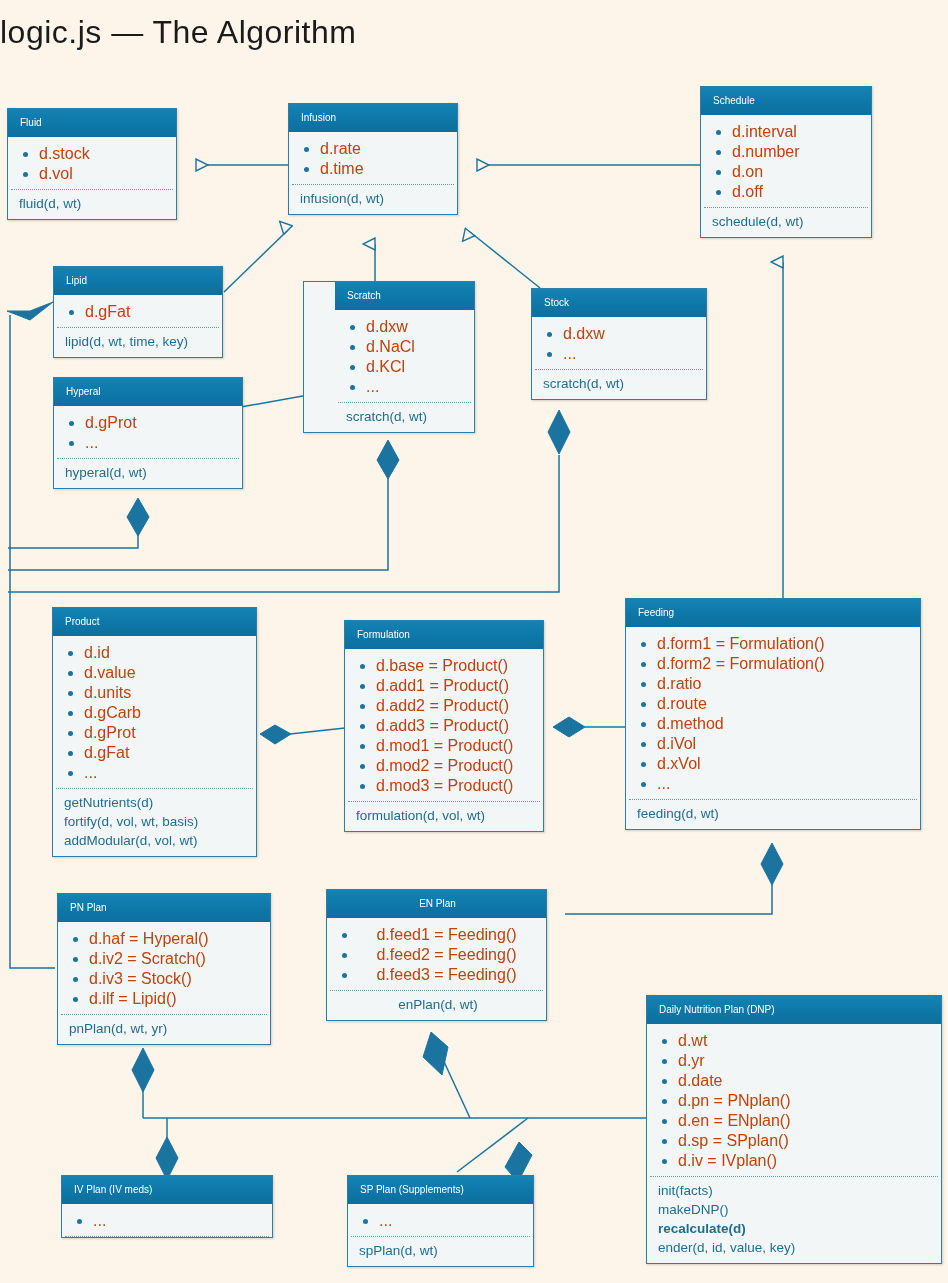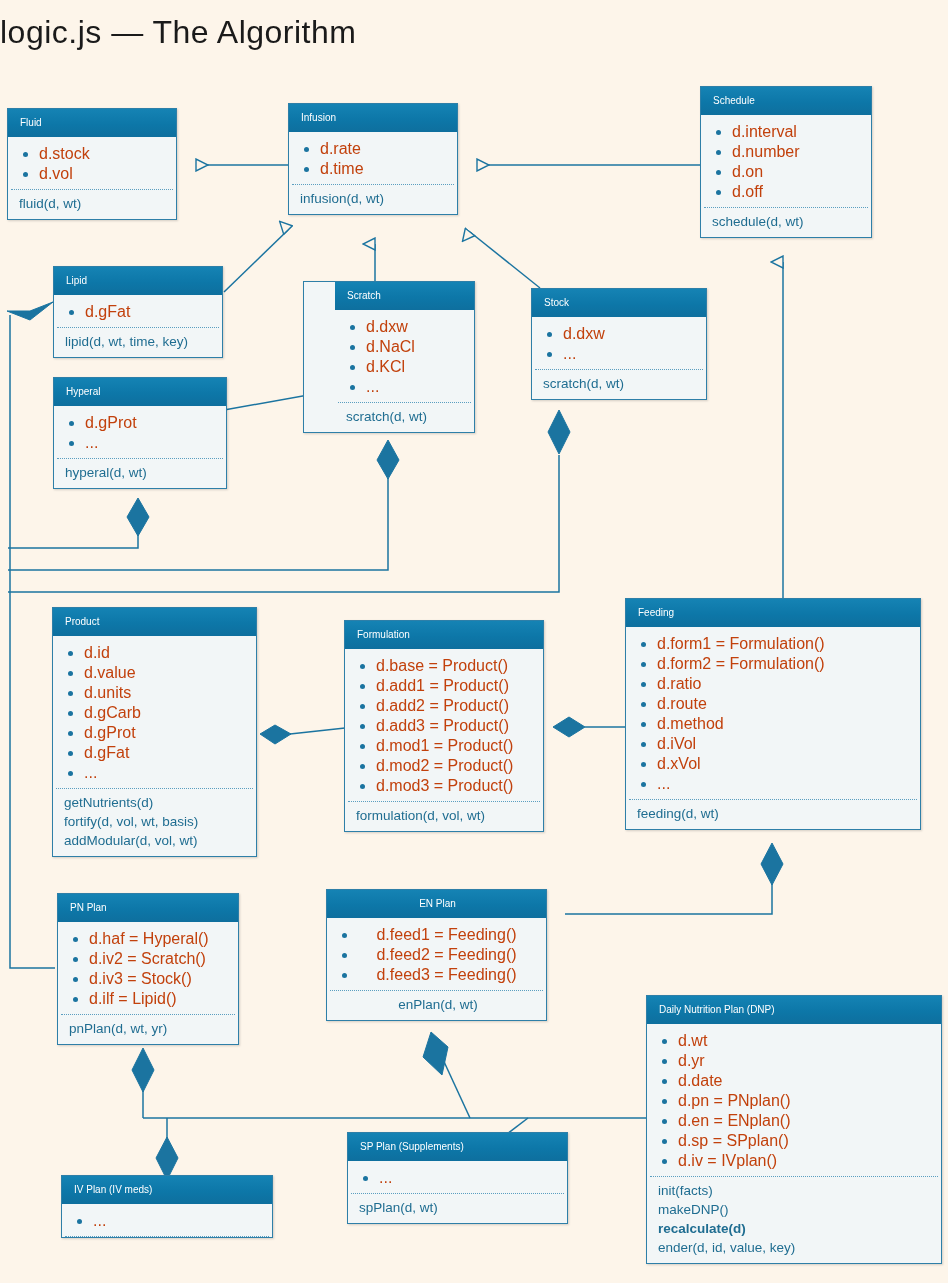--- a/index.html
+++ b/index.html
@@ -216,21 +216,21 @@
     <div class="hdr">Stock</div>
     <div class="attrs">
       <div class="row">d.dxw</div>
       <div class="row">...</div>
     </div>
     <div class="ops">
       <div class="row">scratch(d, wt)</div>
     </div>
   </div>
 
-  <div class="cls" style="left:53px;top:377px;width:174px;">
+  <div class="cls" style="left:53px;top:377px;width:190px;">
     <div class="hdr">Hyperal</div>
     <div class="attrs">
       <div class="row">d.gProt</div>
       <div class="row">...</div>
     </div>
     <div class="ops">
       <div class="row">hyperal(d, wt)</div>
     </div>
   </div>
 
@@ -278,21 +278,21 @@
       <div class="row">d.method</div>
       <div class="row">d.iVol</div>
       <div class="row">d.xVol</div>
       <div class="row">...</div>
     </div>
     <div class="ops">
       <div class="row">feeding(d, wt)</div>
     </div>
   </div>
 
-  <div class="cls" style="left:57px;top:893px;width:182px;">
+  <div class="cls" style="left:57px;top:893px;width:214px;">
     <div class="hdr">PN Plan</div>
     <div class="attrs">
       <div class="row">d.haf = Hyperal()</div>
       <div class="row">d.iv2 = Scratch()</div>
       <div class="row">d.iv3 = Stock()</div>
       <div class="row">d.ilf = Lipid()</div>
     </div>
     <div class="ops">
       <div class="row">pnPlan(d, wt, yr)</div>
     </div>
@@ -329,21 +329,21 @@
     </div>
   </div>
 
   <div class="cls" style="left:61px;top:1175px;width:212px;">
     <div class="hdr">IV Plan (IV meds)</div>
     <div class="attrs">
       <div class="row">...</div>
     </div>
   </div>
 
-  <div class="cls" style="left:347px;top:1132px;width:221px;">
+  <div class="cls" style="left:347px;top:1175px;width:187px;">
     <div class="hdr">SP Plan (Supplements)</div>
     <div class="attrs">
       <div class="row">...</div>
     </div>
     <div class="ops">
       <div class="row">spPlan(d, wt)</div>
     </div>
   </div>
 
 </div>

